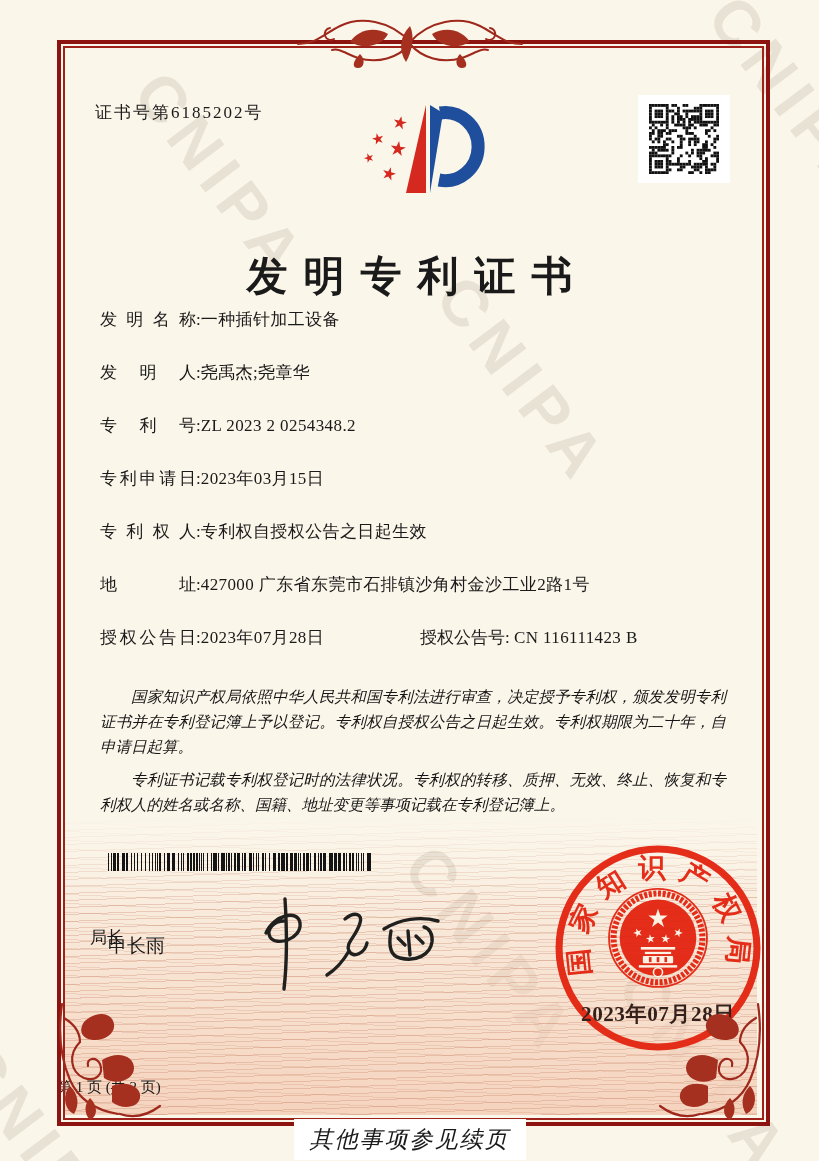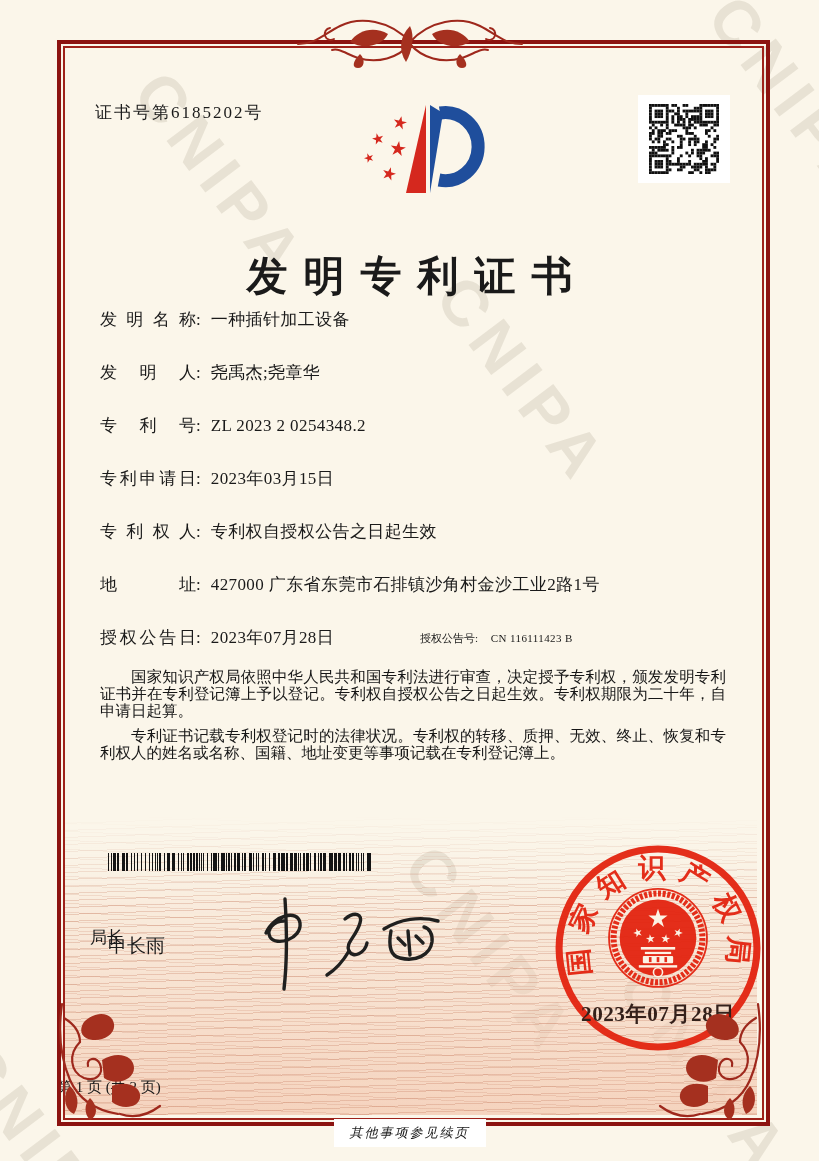--- a/index.html
+++ b/index.html
@@ -27,41 +27,41 @@
 
   .certno{left:95px;top:101px;font-size:17px;letter-spacing:2px;z-index:2;}
   .title{left:57px;top:205px;width:705px;text-align:center;font-size:41px;font-weight:600;
          letter-spacing:16px;padding-left:16px;box-sizing:border-box;z-index:2;margin-top:44px;}
 
   
   #fields{left:100px;top:308px;width:640px;z-index:2;}
   .frow{height:24px;margin-bottom:29px;font-size:17px;line-height:24px;white-space:nowrap;}
   .flabel{display:inline-flex;justify-content:space-between;width:96px;vertical-align:top;}
   .fcolon{display:inline-block;}
-  .fvalue{display:inline-block;margin-left:10px;letter-spacing:.4px;}
-  .grant{left:420px;top:626px;font-size:11px;line-height:24px;white-space:nowrap;z-index:2;}
-
-  .paras{left:100px;top:668px;width:626px;font-size:15.5px;line-height:17px;
-         z-index:2;color:#161616;}
+  .fvalue{display:inline-block;letter-spacing:.4px;}
+  .grant{left:420px;top:626px;font-size:17px;line-height:24px;white-space:nowrap;z-index:2;}
+
+  .paras{left:100px;top:684px;width:626px;font-size:15.5px;line-height:25px;
+         font-style:italic;z-index:2;color:#161616;}
   .paras p{margin:0 0 8px 0;text-indent:2em;text-align:justify;}
 
   .barcode{left:108px;top:853px;z-index:2;}
   .signer-title{left:90px;top:926px;font-family:Liberation Serif, serif;
                 font-size:17px;z-index:2;}
   .signer-name{left:108px;top:933px;font-family:"Liberation Sans","DejaVu Sans",sans-serif;
                font-size:19px;z-index:2;}
   .signature{left:248px;top:893px;z-index:2;}
   .seal{left:552px;top:842px;z-index:3;opacity:.95;}
 
   .qrbox{left:638px;top:95px;width:92px;height:88px;background:#fff;z-index:2;}
   .logo{left:342px;top:101px;z-index:2;}
 
   .pagefoot{left:57px;top:1078px;width:577px;text-align:left;font-size:15px;z-index:2;}
   .note{left:50%;top:1119px;transform:translateX(-50%);background:#fff;padding:5px 16px;
-        font-size:13px;font-style:italic;letter-spacing:2px;z-index:5;white-space:nowrap;text-align:right;}
+        font-size:23px;font-style:italic;letter-spacing:2px;z-index:5;white-space:nowrap;text-align:right;}
 
   .orn{z-index:5;pointer-events:none;}
   .orn-top{left:294px;top:14px;}
   .orn-bl{left:50px;top:1002px;}
   .orn-br{left:655px;top:1002px;transform:scaleX(-1);}
 </style>
 </head>
 <body>
 
 <div id="page">

